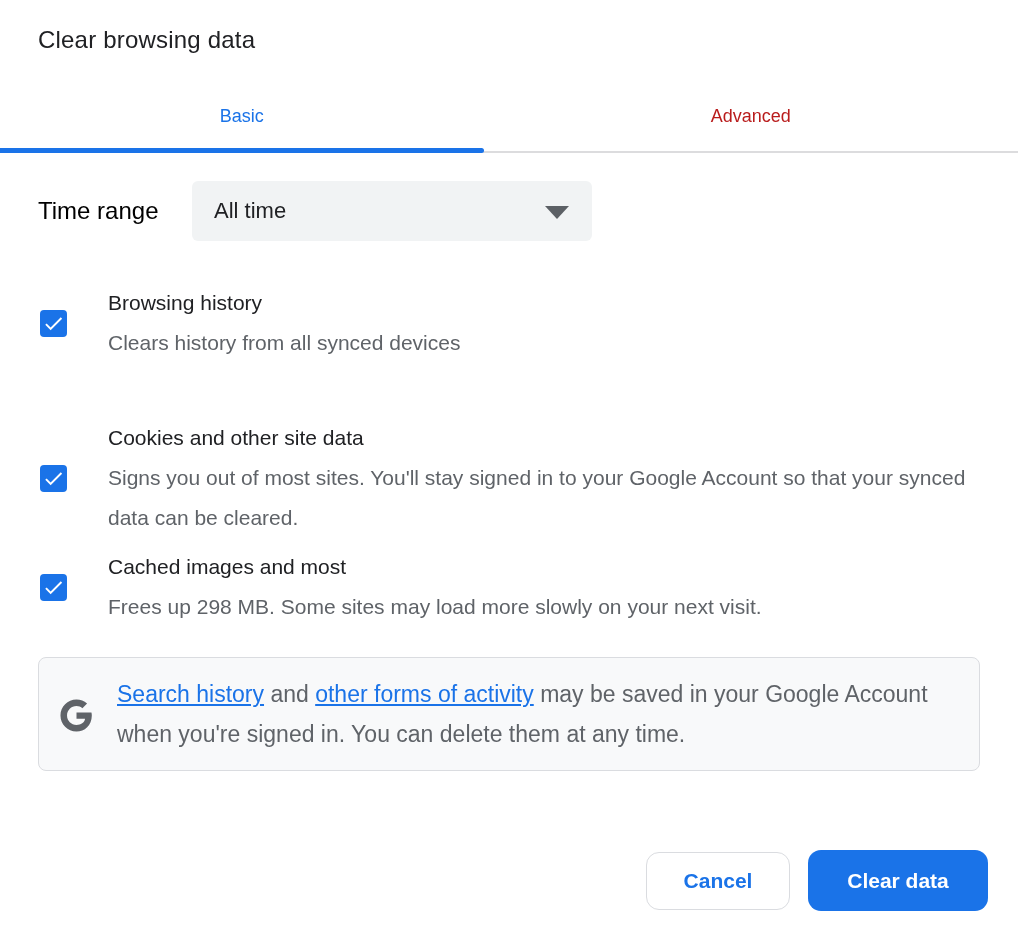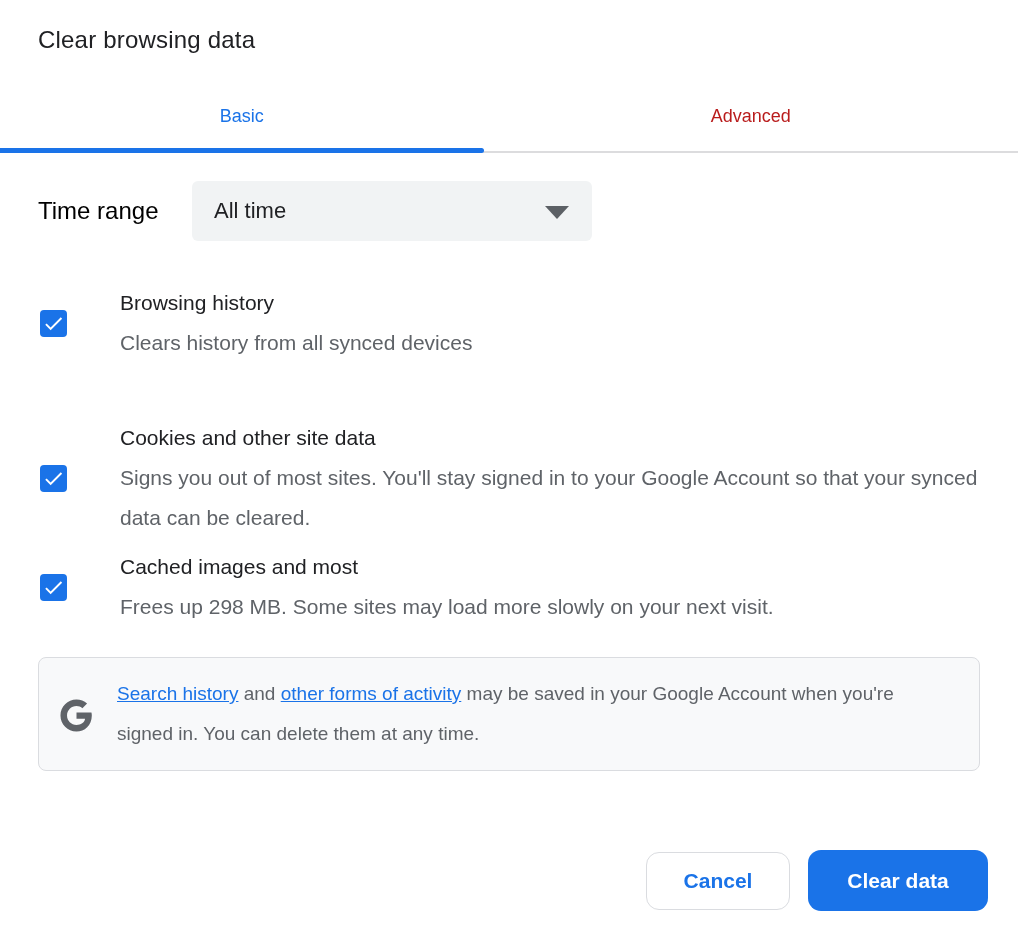--- a/index.html
+++ b/index.html
@@ -60,21 +60,21 @@
     position: absolute; right: 23px; top: 50%; margin-top: -5px;
     width: 0; height: 0;
     border-left: 12px solid transparent;
     border-right: 12px solid transparent;
     border-top: 13px solid #5c6065;
   }
 
   
   .option-row {
     position: absolute; left: 40px; right: 38px;
-    display: flex; align-items: center; gap: 12px;
+    display: flex; align-items: center;
   }
   .row-1 { top: 283px; }
   .row-2 { top: 418px; align-items: center; }
   .row-3 { top: 547px; }
   .checkbox {
     flex: 0 0 auto; width: 27px; height: 27px;
     background: #1a73e8; border-radius: 4px;
     display: flex; align-items: center; justify-content: center;
     cursor: pointer;
   }
@@ -87,21 +87,21 @@
   .notice-box {
     position: absolute; left: 38px; right: 38px; top: 657px; height: 114px;
     background: #f8f9fa; border: 1px solid #dadce0; border-radius: 8px;
     display: flex; align-items: center;
     padding: 0 26px 0 20px;
   }
   .google-g { flex: 0 0 auto; width: 35px; height: 35px; margin-top: 2px; }
   .google-g svg { width: 35px; height: 35px; fill: #5f6368; }
   .notice-text {
     margin-left: 23px;
-    font-size: 19px; line-height: 40px; color: #5f6368;
+    font-size: 23px; line-height: 40px; color: #5f6368;
   }
   .notice-text a { color: #1a73e8; text-decoration: underline; cursor: pointer; }
 
   
   .btn {
     position: absolute; top: 850px; height: 61px;
     border-radius: 13px; font-size: 21px; font-weight: 700;
     display: flex; align-items: center; justify-content: center;
     cursor: pointer; font-family: inherit;
   }

